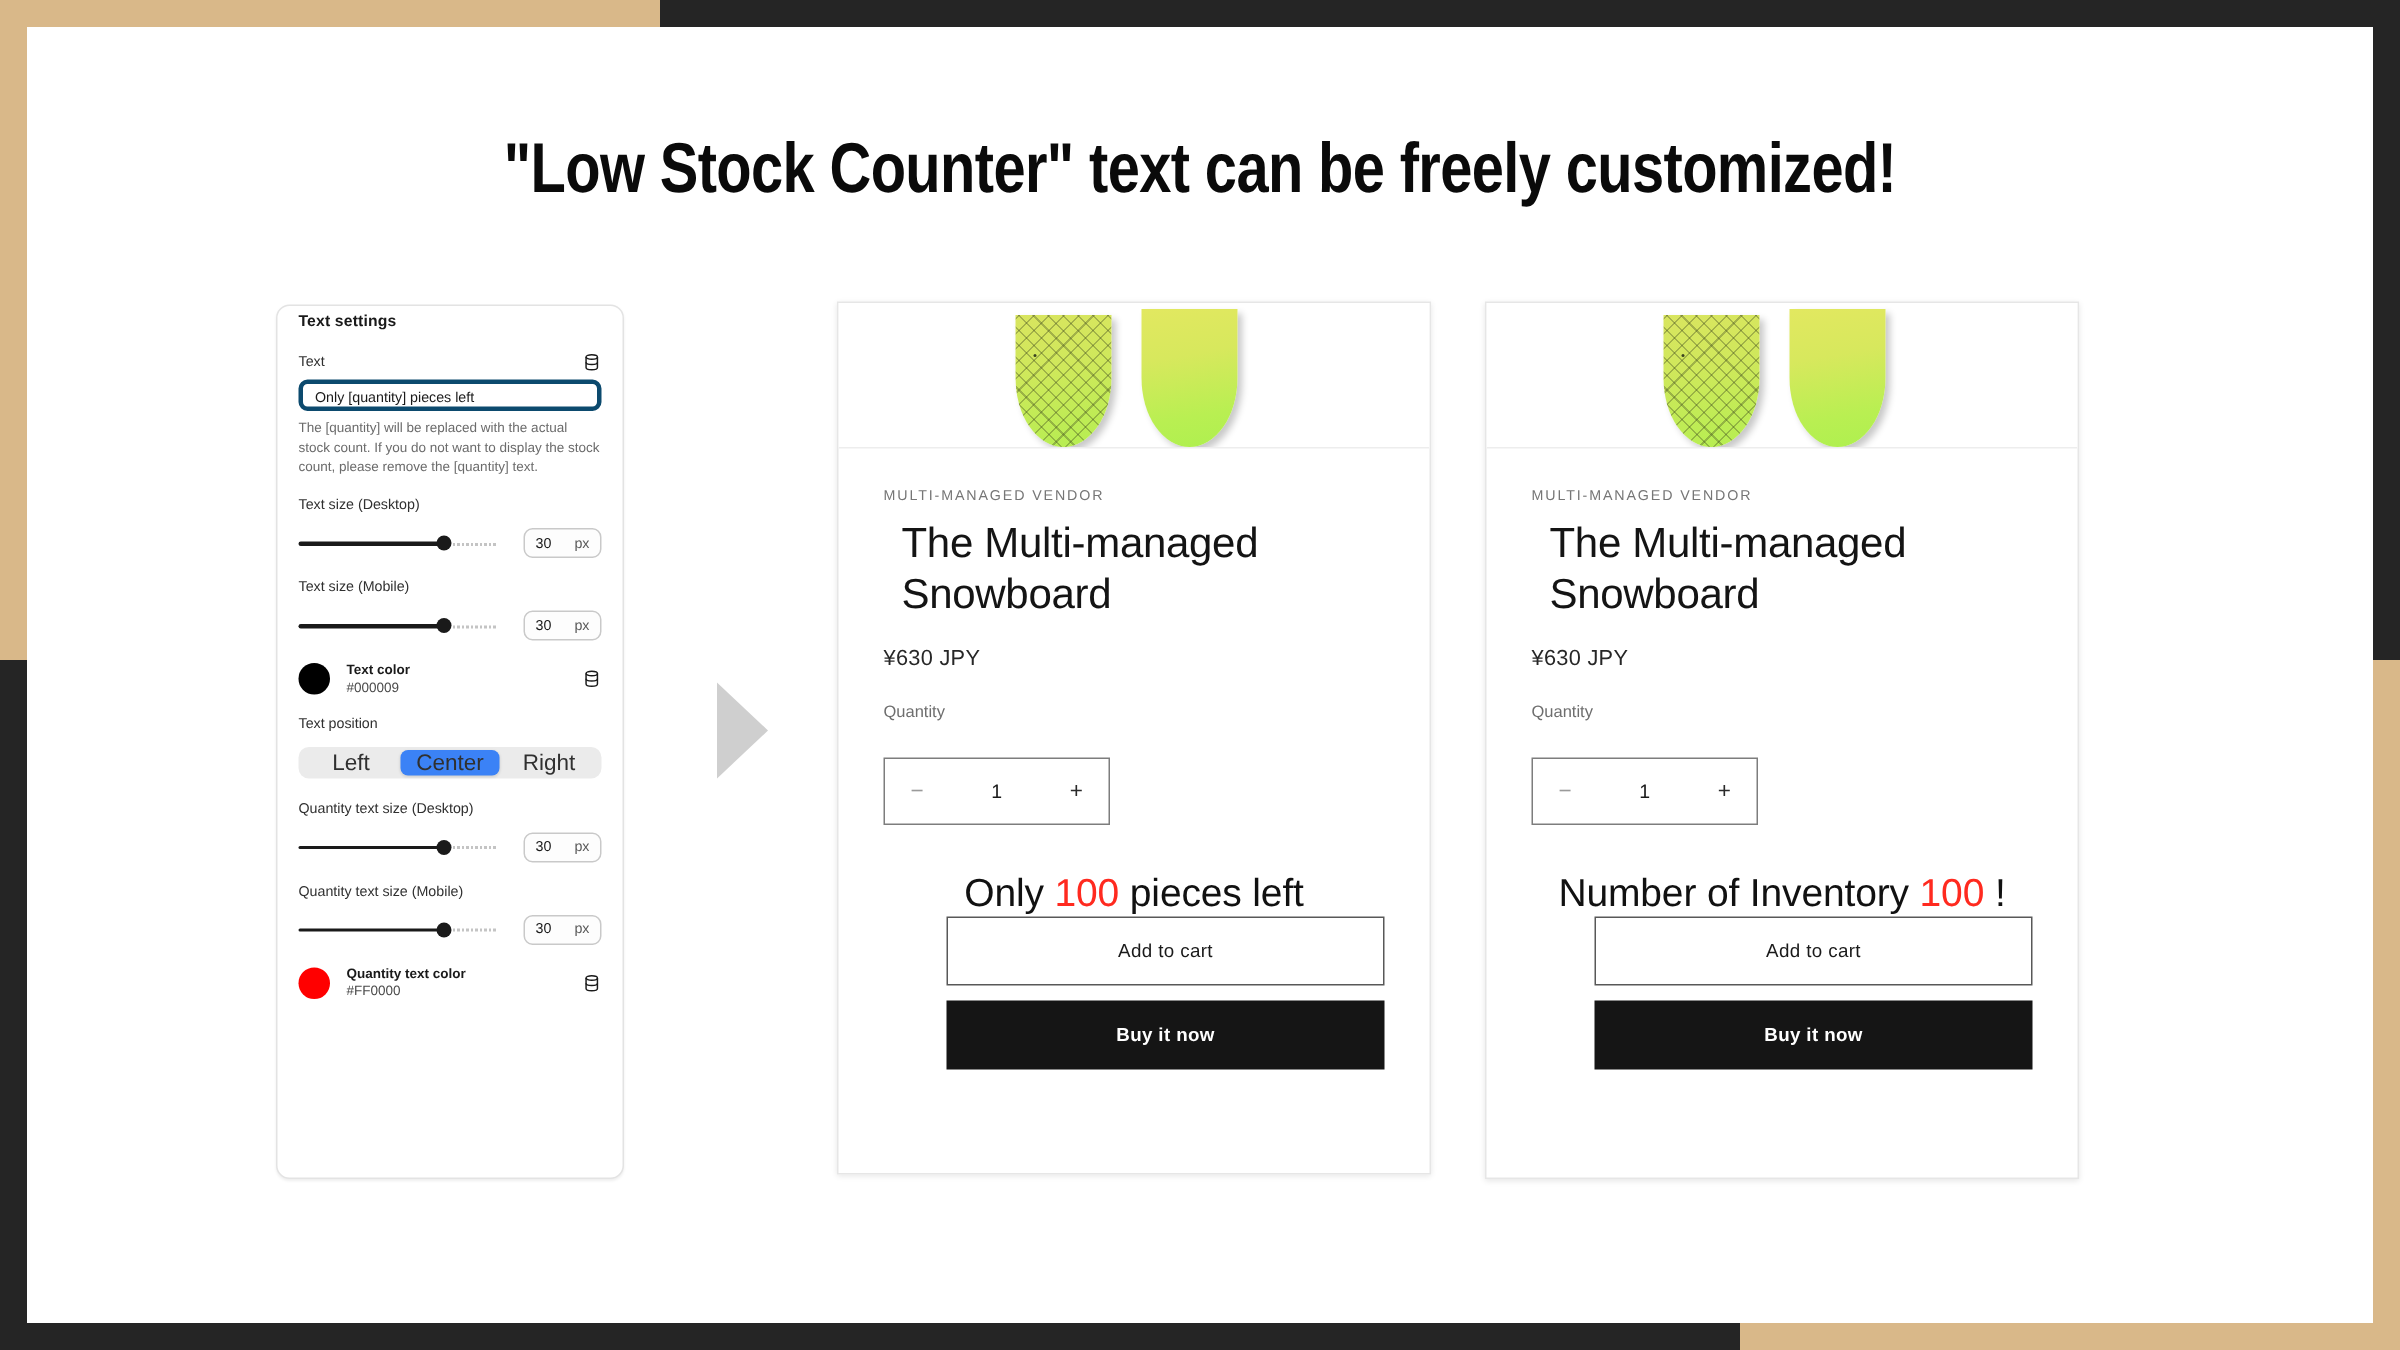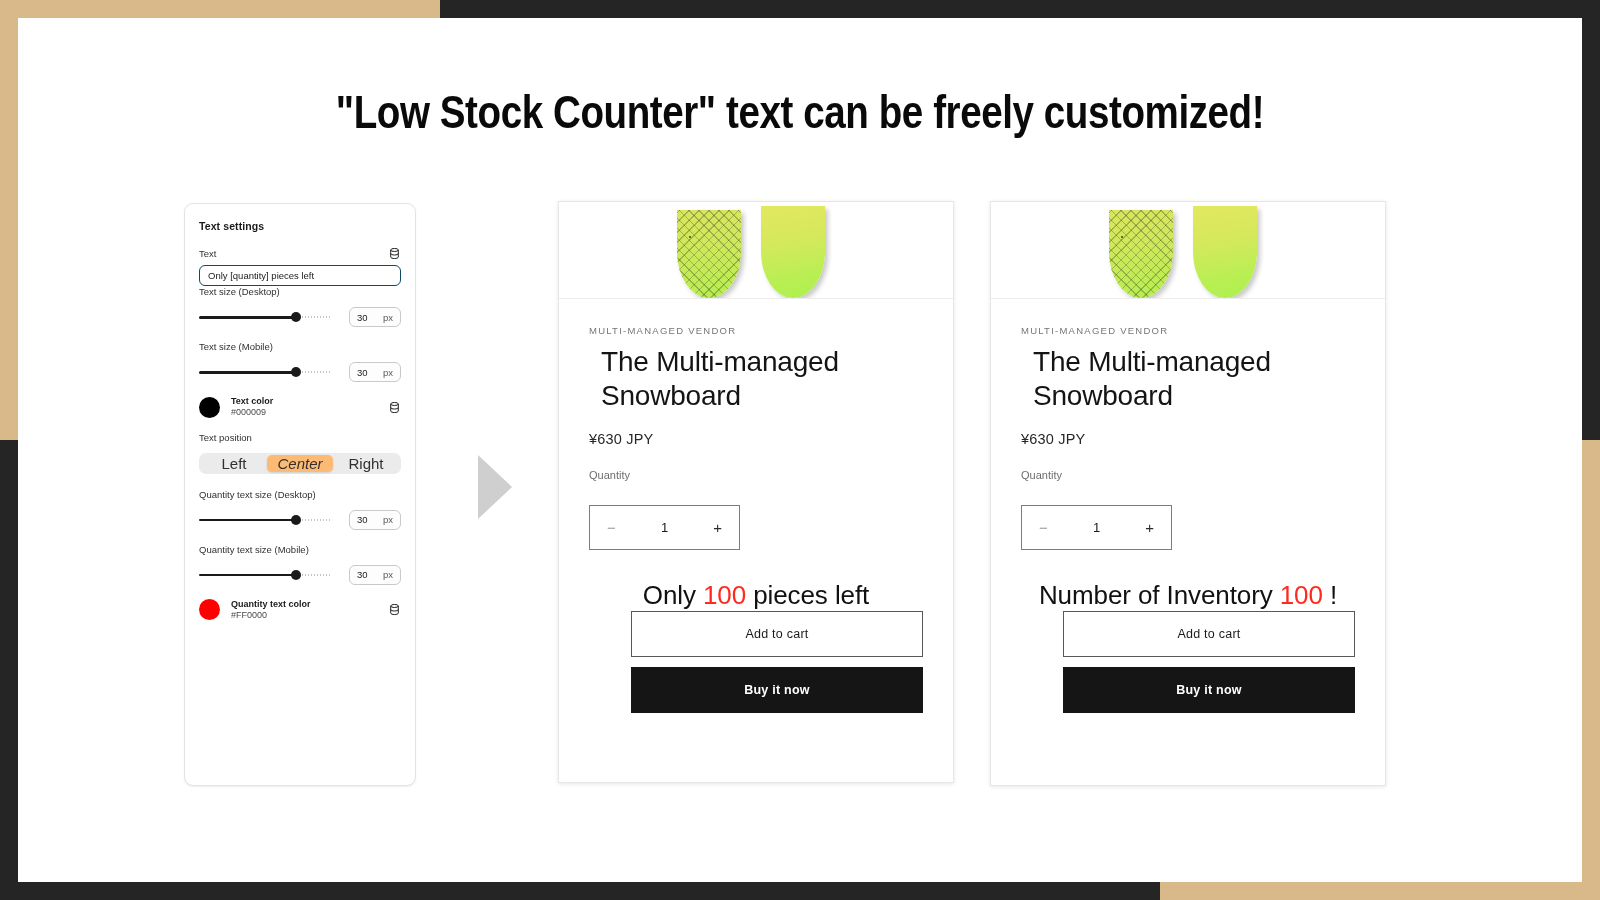--- a/index.html
+++ b/index.html
@@ -35,31 +35,31 @@
   }
 
   
   .settings-panel {
     position:absolute; left:184px; top:203px;
     width:232px; height:583px;
     background:#ffffff;
     border:1px solid #e3e3e3;
     border-radius:9px;
     box-shadow:0 1px 2px rgba(0,0,0,.07);
-    padding:16px 14px;
+    padding:4px 14px;
     font-size:9.5px;
     color:#303030;
   }
   .panel-title { font-size:10.5px; font-weight:bold; color:#1a1a1a; margin-bottom:15px; letter-spacing:.1px;}
   .field-row { display:flex; align-items:center; justify-content:space-between; margin-bottom:5px; }
   .field-label { font-size:9.5px; color:#303030; }
   .db-icon { width:13px; height:13px; flex:0 0 auto; }
   .text-input {
     width:100%; height:21px;
-    border:1px solid #0c4a6e; border-radius:6px;
+    border:3px solid #0c4a6e; border-radius:6px;
     background:#fff;
     font-size:9.5px; color:#1a1a1a;
     padding:0 8px; line-height:19px;
     white-space:nowrap; overflow:hidden;
   }
   .helper-text {
     margin-top:5px; margin-bottom:14px;
     font-size:9px; line-height:1.42; color:#6b6b6b;
   }
   .group-label { font-size:9.5px; color:#303030; margin-bottom:10px; }
@@ -91,21 +91,21 @@
   .color-name { font-size:9px; font-weight:bold; color:#1a1a1a; }
   .color-hex { font-size:9px; color:#4a4a4a; }
   .seg-control {
     display:flex; background:#ebebeb; border-radius:7px;
     padding:2px; height:21px; margin-bottom:15px;
   }
   .seg {
     flex:1 1 0; display:flex; align-items:center; justify-content:center;
     font-size:15px; color:#303030; border-radius:5px;
   }
-  .seg.active { background:#fdba74; box-shadow:0 1px 2px rgba(0,0,0,.12);font-style:italic; }
+  .seg.active { background:#3b82f6; box-shadow:0 1px 2px rgba(0,0,0,.12); }
 
   
   .arrow {
     position:absolute; left:478px; top:455px;
     width:0; height:0;
     border-top:32px solid transparent;
     border-bottom:32px solid transparent;
     border-left:34px solid #cfcfcf;
   }
 
@@ -203,20 +203,21 @@
     <span class="field-label">Text</span>
     <span class="db-icon">
       <svg viewBox="0 0 24 24" width="13" height="13" fill="none" stroke="#1a1a1a" stroke-width="1.8">
         <ellipse cx="12" cy="5.5" rx="7" ry="2.8"></ellipse>
         <path d="M5 5.5v13c0 1.6 3.1 2.8 7 2.8s7-1.2 7-2.8v-13"></path>
         <path d="M5 12c0 1.6 3.1 2.8 7 2.8s7-1.2 7-2.8"></path>
       </svg>
     </span>
   </div>
   <div class="text-input">Only [quantity] pieces left</div>
+  <div class="helper-text">The [quantity] will be replaced with the actual stock count. If you do not want to display the stock count, please remove the [quantity] text.</div>
 
   <div class="group-label">Text size (Desktop)</div>
   <div class="slider-row">
     <div class="slider">
       <div class="slider-track-filled" style="width: 73%;"></div>
       <div class="slider-track-rest" style="left: 73%;"></div>
       <div class="slider-knob" style="left: 73%;"></div>
     </div>
     <div class="num-box">
       <span>30</span>

